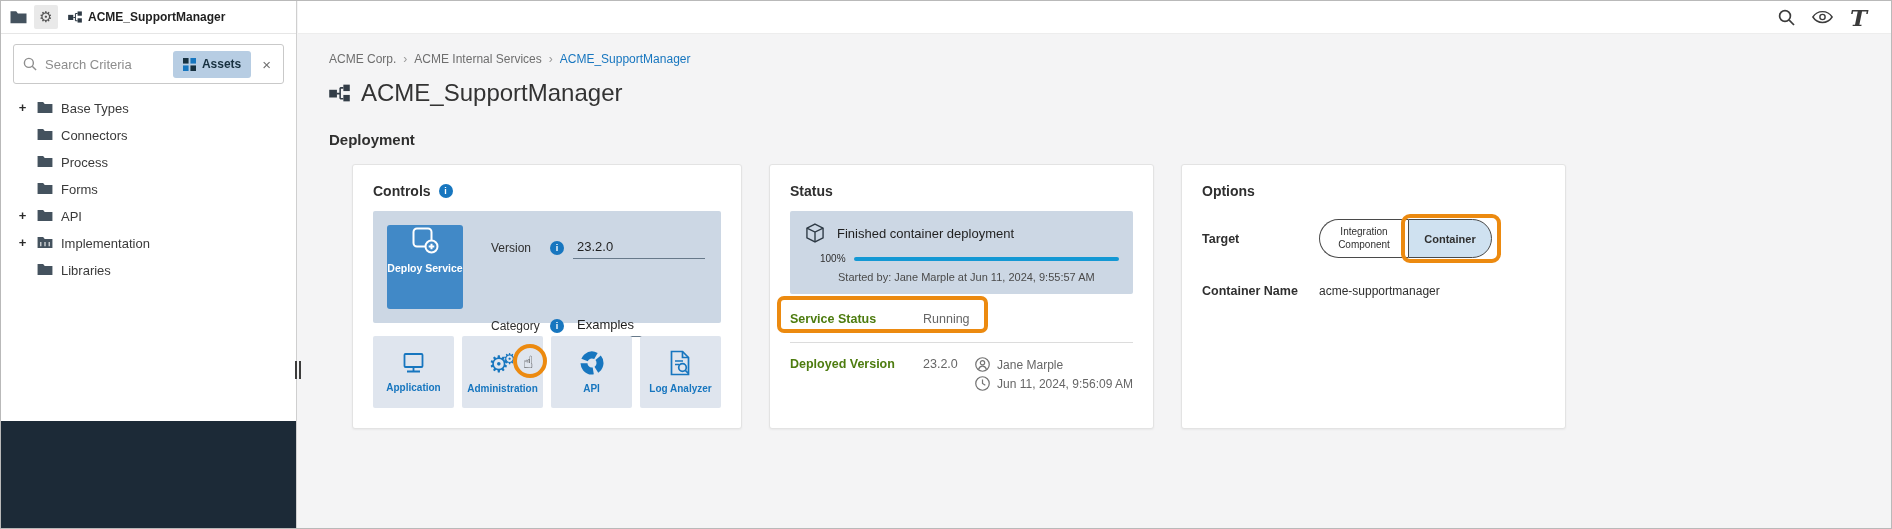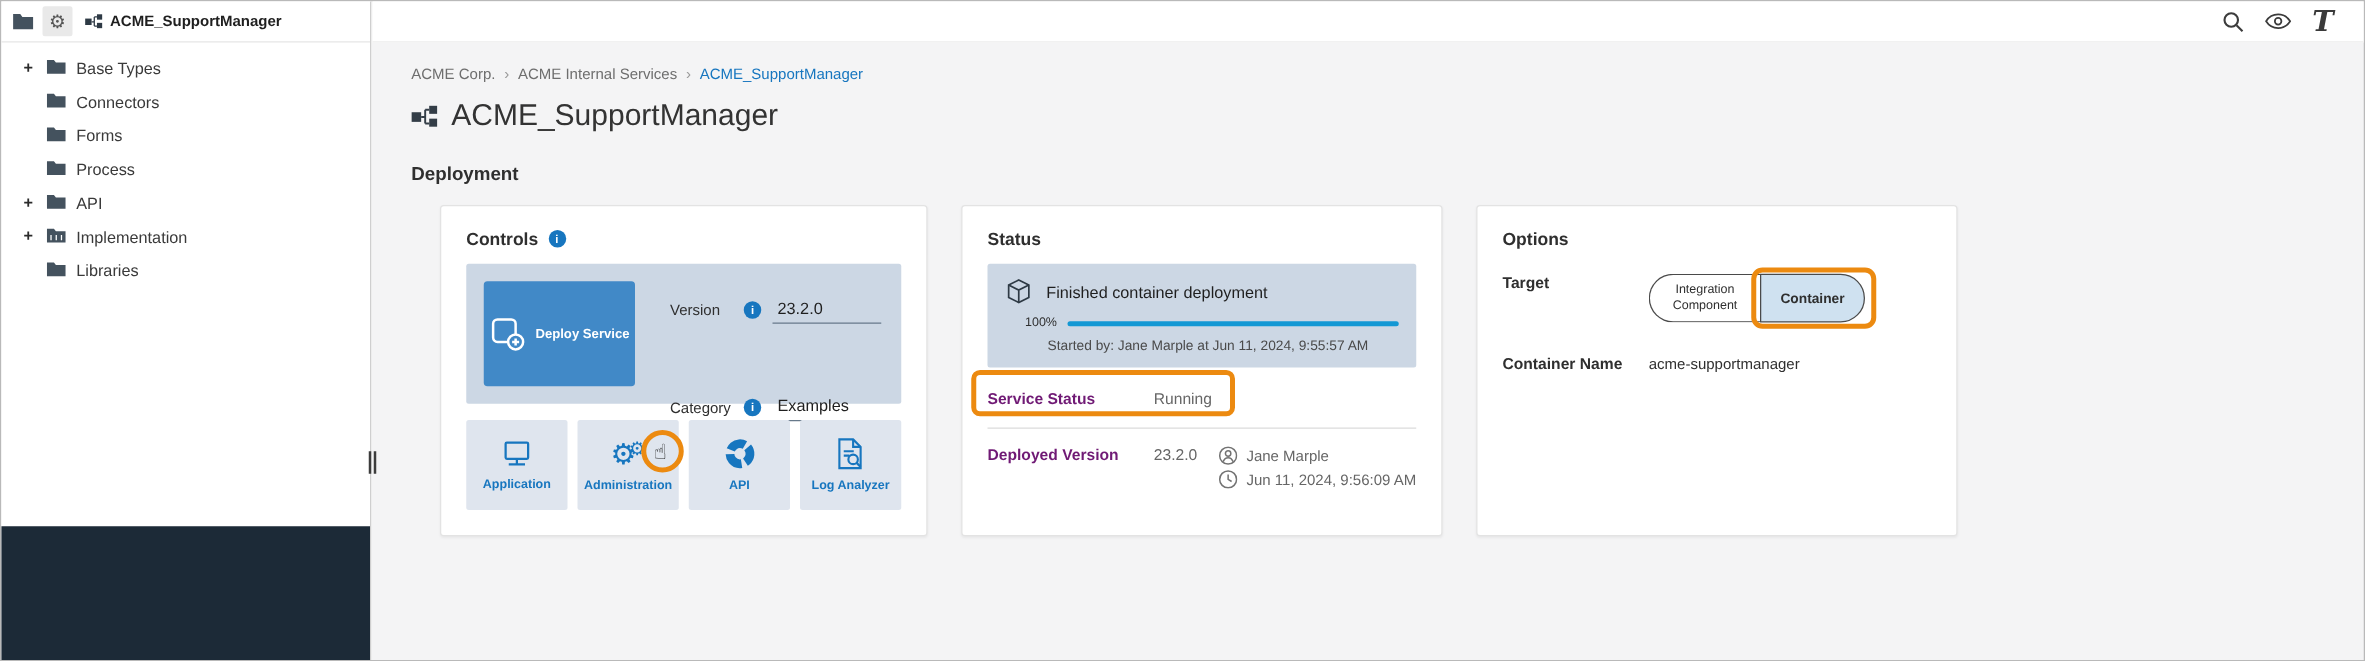--- a/index.html
+++ b/index.html
@@ -40,21 +40,21 @@
   .section-h{margin-top:24px;font-size:15px;font-weight:bold;color:#2f2f2f;}
   .cards{display:flex;gap:27px;margin-top:16px;padding-left:23px;}
   .card{position:relative;background:#fff;border:1px solid #e3e3e3;border-radius:3px;box-shadow:0 1px 2px rgba(0,0,0,.05);height:265px;padding:18px 20px;}
   .card-title{font-size:14px;font-weight:bold;color:#2f2f2f;display:flex;align-items:center;gap:8px;line-height:16px;}
   .info{display:inline-flex;align-items:center;justify-content:center;width:14px;height:14px;border-radius:50%;background:var(--accent-blue,#1776bf);color:#fff;font-size:9px;font-weight:bold;cursor:pointer;}
   .panel{background:var(--panel-blue,#ccd7e4);border-radius:2px;margin-top:12px;}
 
   
   .card-controls{width:390px;}
   .controls-panel{height:112px;padding:14px;display:flex;gap:28px;}
-  .deploy-btn{width:121px;height:84px;background:var(--deploy-blue,#4189c7);border:none;border-radius:3px;color:#fff;display:flex;align-items:center;justify-content:center;gap:7px;cursor:pointer;font-family:inherit;}
+  .deploy-btn{width:76px;height:84px;background:var(--deploy-blue,#4189c7);border:none;border-radius:3px;color:#fff;display:flex;flex-direction:column;align-items:center;justify-content:flex-start;gap:7px;cursor:pointer;font-family:inherit;}
   .deploy-btn span{font-size:10.5px;font-weight:bold;}
   .fields{flex:1;display:flex;flex-direction:column;justify-content:center;gap:17px;padding-right:2px;}
   .field{display:flex;align-items:center;gap:9px;font-size:12px;color:#2f2f2f;margin-top:40px;}
   .flabel{width:50px;}
   .fvalue{flex:1;font-size:13px;color:#1f1f1f;border-bottom:1px solid #67798a;padding:1px 4px 4px;cursor:text;}
   .tiles{display:flex;gap:8px;margin-top:13px;}
   .tile{width:84px;height:72px;background:#dfe5ee;border:none;border-radius:2px;display:flex;flex-direction:column;align-items:center;justify-content:center;gap:7px;cursor:pointer;font-family:inherit;}
   .tile > span.tlabel{font-size:10px;font-weight:bold;color:var(--accent-blue,#1776bf);}
   .admin-gears{color:var(--accent-blue,#1776bf);display:flex;align-items:flex-end;height:26px;}
   .gear-big{font-size:23px;}
@@ -64,31 +64,31 @@
 
   
   .card-status{width:385px;}
   .status-panel{padding:9px 14px;}
   .status-msg-row{display:flex;align-items:center;gap:11px;font-size:13px;color:#1f1f1f;height:26px;}
   .progress-row{display:flex;align-items:center;gap:8px;margin-top:7px;}
   .pct{font-size:10px;color:#2f2f2f;width:26px;margin-left:16px;}
   .pbar{flex:1;height:4px;border-radius:2px;background:var(--progress-blue,#1398d4);}
   .started{margin:7px 0 2px 34px;font-size:11px;color:#4a4a4a;}
   .svc-row{display:flex;align-items:center;margin-top:17px;font-size:12.5px;min-height:16px;}
-  .row-label{font-weight:bold;color:#701a75;width:133px;}
+  .row-label{font-weight:bold;color:#4d7c0f;width:133px;}
   .row-value{color:#666;}
   .ann-rect-status{position:absolute;left:7px;top:131px;width:211px;height:37px;border:4px solid var(--annotation-orange,#ec8a10);border-radius:7px;pointer-events:none;z-index:5;}
   .divider{border:none;border-top:1px solid #dcdcdc;margin-top:15px;}
   .deployed-row{display:flex;align-items:flex-start;margin-top:14px;font-size:12.5px;}
   .deployed-meta{margin-left:auto;font-size:12px;color:#666;display:flex;flex-direction:column;gap:4px;}
   .meta-line{display:flex;align-items:flex-end;gap:7px;}
 
   
   .card-options{width:385px;}
-  .opt-row{display:flex;margin-top:20px;font-size:12.5px;}
+  .opt-row{display:flex;align-items:center;margin-top:20px;font-size:12.5px;}
   .opt-row2{margin-top:26px;}
   .opt-label{font-weight:bold;color:#2f2f2f;width:117px;}
   .pill-group{display:flex;}
   .pill{height:39px;display:flex;align-items:center;justify-content:center;text-align:center;cursor:pointer;background:#fff;border:1px solid #4a4a4a;color:#2f2f2f;font-family:inherit;padding:0 6px;}
   .pill-left{width:89px;border-radius:20px 0 0 20px;border-right:none;font-size:10px;line-height:1.25;}
   .pill-right{width:84px;border-radius:0 20px 20px 0;font-size:11px;font-weight:bold;background:#cfe1f0;}
   .pill-right-wrap{position:relative;display:inline-block;}
   .ann-rect-target{position:absolute;left:-7px;top:-5px;right:-9px;bottom:-5px;border:4px solid var(--annotation-orange,#ec8a10);border-radius:9px;pointer-events:none;z-index:5;}
   .opt-value{font-size:12px;color:#2f2f2f;}
 </style>
@@ -113,20 +113,41 @@
               <rect x="0" y="4.5" width="6" height="6" fill="#2e3a45"></rect>
               <rect x="11" y="0.5" width="5" height="5" fill="#2e3a45"></rect>
               <rect x="11" y="8.5" width="5" height="5" fill="#2e3a45"></rect>
               <path d="M6 7.5h2.5M8.5 3v8.5M8.5 3h2.5M8.5 11.5h2.5" stroke="#2e3a45" stroke-width="1.2" fill="none"></path>
             </svg>
         </span>
         <span>ACME_SupportManager</span>
       </span>
     </div>
 
+    <div class="search-wrap">
+      <span>
+        <svg width="14" height="14" viewBox="0 0 15 15" fill="none" stroke="#8d8d8d" stroke-width="1.5">
+            <circle cx="6.3" cy="6.3" r="4.8"></circle>
+            <path d="M9.9 9.9L14 14"></path>
+          </svg>
+      </span>
+      <input class="search-input" placeholder="Search Criteria" style="">
+      <span class="assets-chip">
+        <span>
+          <svg width="13" height="13" viewBox="0 0 14 14">
+              <rect x="0" y="0" width="6" height="6" fill="#17303f"></rect>
+              <rect x="8" y="0" width="6" height="6" fill="#1776bf"></rect>
+              <rect x="0" y="8" width="6" height="6" fill="#1776bf"></rect>
+              <rect x="8" y="8" width="6" height="6" fill="#17303f"></rect>
+            </svg>
+        </span>
+        <span>Assets</span>
+      </span>
+      <span class="search-close">×</span>
+    </div>
 
     <ul class="tree">
       <li>
         <span class="expander">+</span>
         <span>
             <svg width="16" height="13" viewBox="0 0 17 14">
               <path d="M.5 1h6l1.7 2.3h8.3V13H.5z" fill="#44525e"></path>
             </svg>
           </span>
         <span class="tree-label">Base Types</span>
@@ -140,30 +161,30 @@
           </span>
         <span class="tree-label">Connectors</span>
       </li>
       <li>
         <span class="expander"></span>
         <span>
             <svg width="16" height="13" viewBox="0 0 17 14">
               <path d="M.5 1h6l1.7 2.3h8.3V13H.5z" fill="#44525e"></path>
             </svg>
           </span>
+        <span class="tree-label">Process</span>
+      </li>
+      <li>
+        <span class="expander"></span>
+        <span>
+            <svg width="16" height="13" viewBox="0 0 17 14">
+              <path d="M.5 1h6l1.7 2.3h8.3V13H.5z" fill="#44525e"></path>
+            </svg>
+          </span>
         <span class="tree-label">Forms</span>
-      </li>
-      <li>
-        <span class="expander"></span>
-        <span>
-            <svg width="16" height="13" viewBox="0 0 17 14">
-              <path d="M.5 1h6l1.7 2.3h8.3V13H.5z" fill="#44525e"></path>
-            </svg>
-          </span>
-        <span class="tree-label">Process</span>
       </li>
       <li>
         <span class="expander">+</span>
         <span>
             <svg width="16" height="13" viewBox="0 0 17 14">
               <path d="M.5 1h6l1.7 2.3h8.3V13H.5z" fill="#44525e"></path>
             </svg>
           </span>
         <span class="tree-label">API</span>
       </li>

